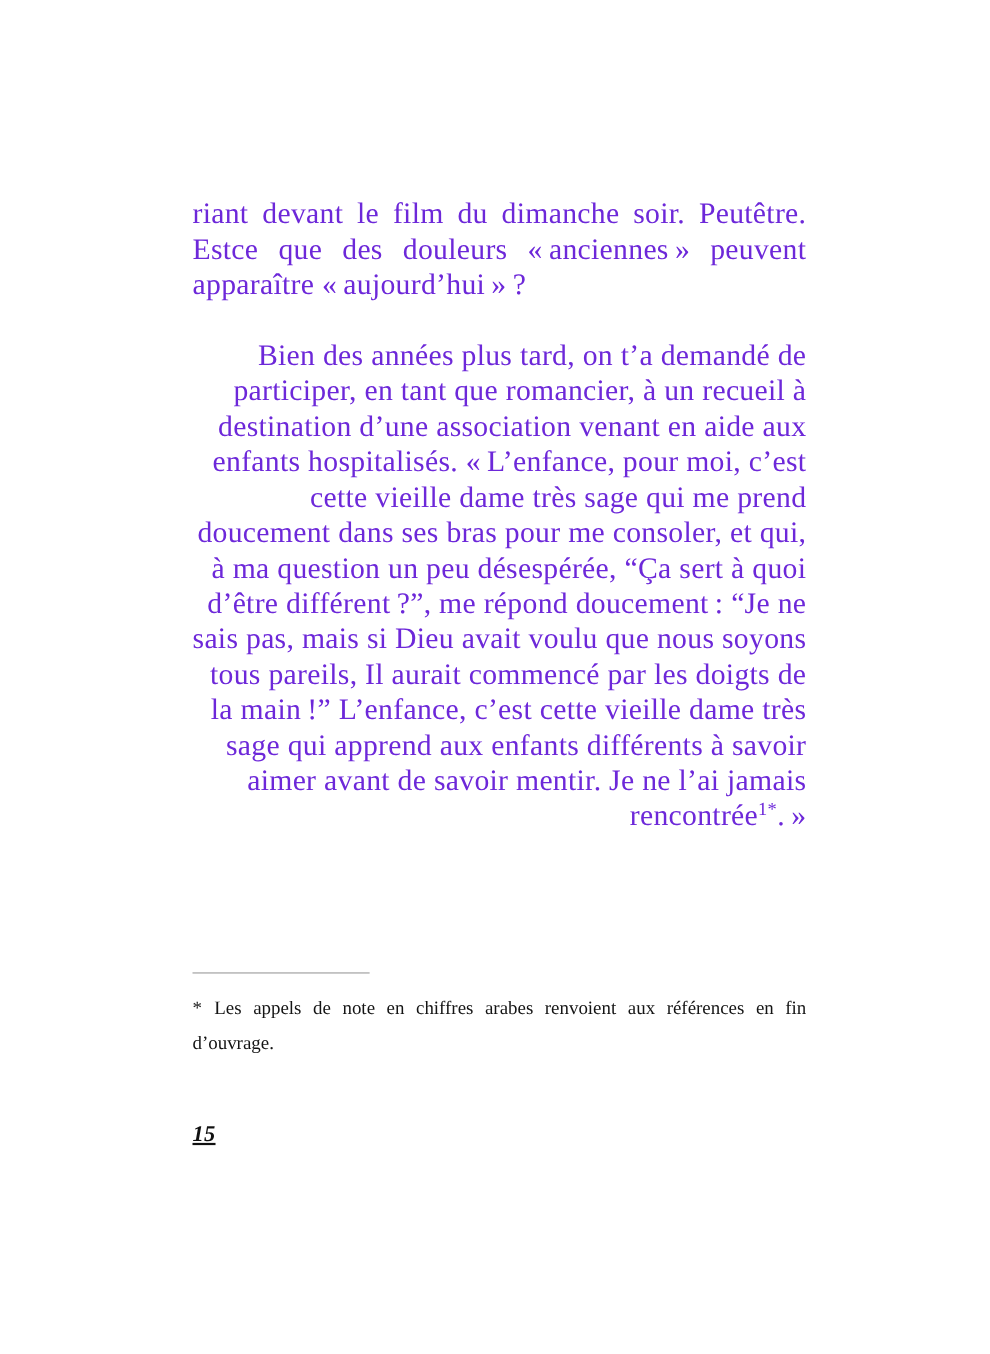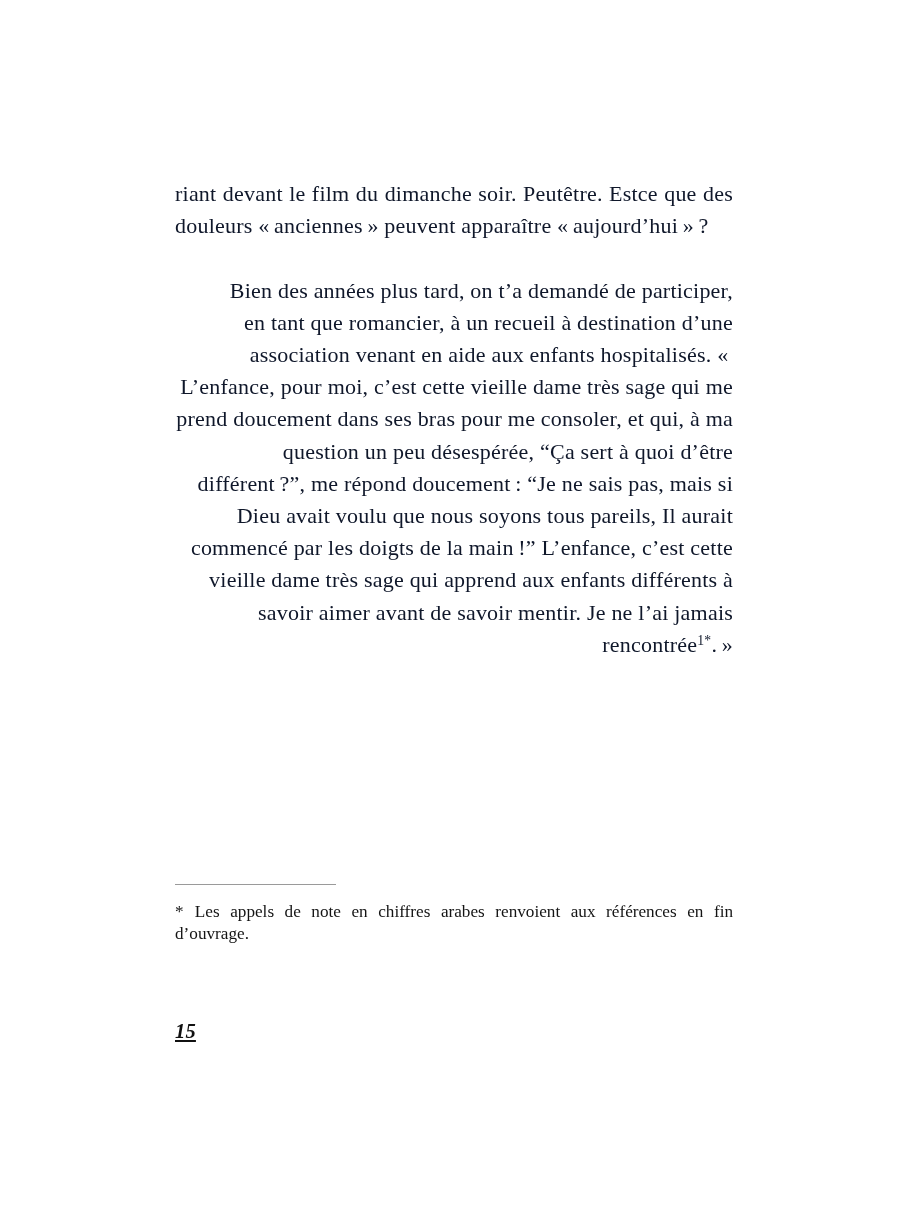--- a/index.html
+++ b/index.html
@@ -28,27 +28,27 @@
   
   .text-column {
     position: absolute;
     left: 175px;
     top: 178px;
     width: 558px;
   }
 
   .para {
     margin: 0;
-    font-size: 22px;
+    font-size: 27px;
     line-height: 32.2px;
     text-align: justify;
     text-justify: inter-word;
     hyphens: manual;
     -webkit-hyphens: manual;
-    color: #0f172a;
+    color: #6d28d9;
     letter-spacing: 0.01em;
   }
 
   .para.indent {
     text-indent: 32px;
   }
 
   
   .para.gap-before {
     margin-top: 32.2px;
@@ -76,21 +76,21 @@
   .footnote-rule {
     width: 161px;
     height: 0;
     border-top: 1.6px solid #9a9a9a;
     margin: 0 0 16px 0;
   }
 
   .footnote-text {
     margin: 0;
     font-size: 17.2px;
-    line-height: 22px;
+    line-height: 32px;
     text-align: justify;
     color: #141414;
   }
 
   .footnote-text .fn-star {
     letter-spacing: 0.04em;
   }
 
   
   .folio {

